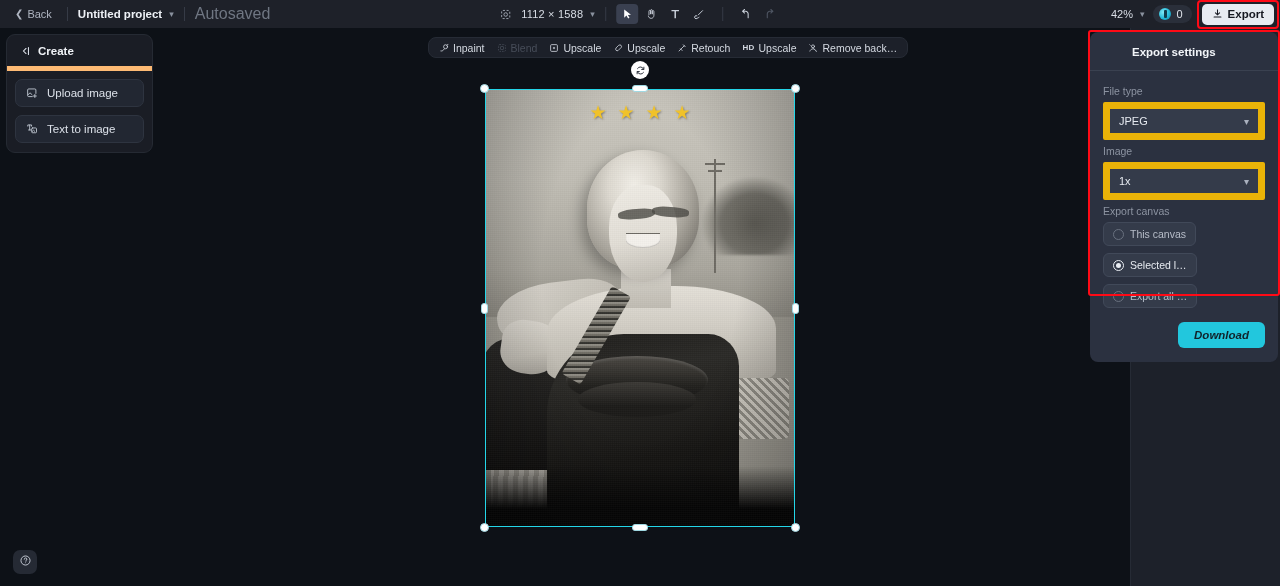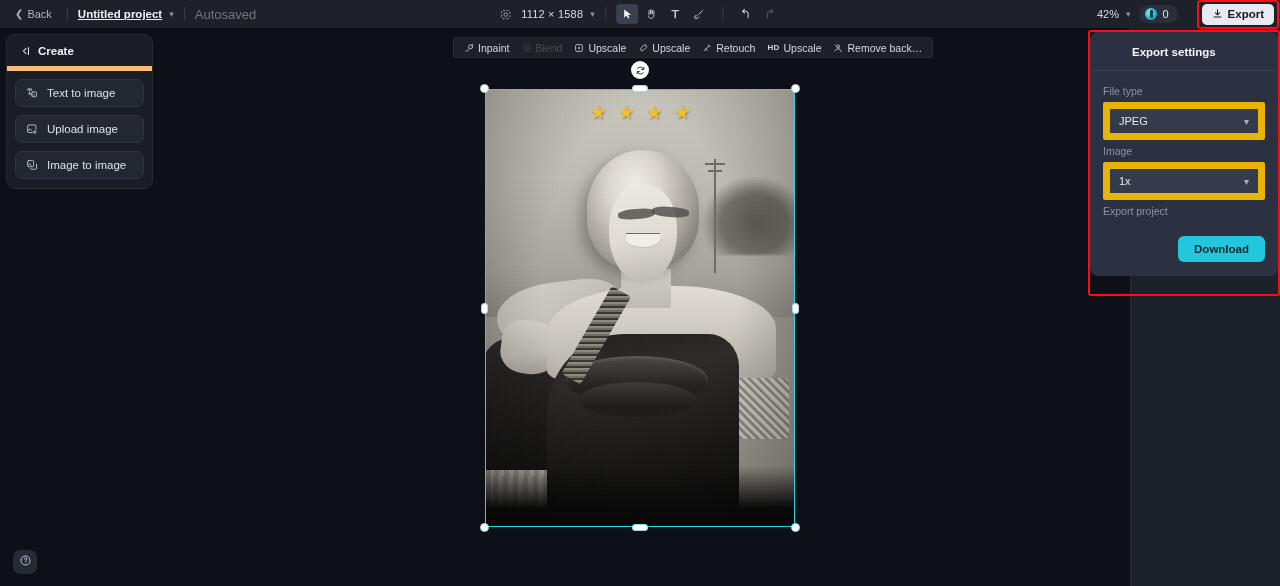--- a/index.html
+++ b/index.html
@@ -18,23 +18,23 @@
     display: flex; align-items: center;
     z-index: 40;
   }
   .tb-left { display: flex; align-items: center; height: 28px; padding-left: 10px; gap: 0; }
   .back-btn {
     display: flex; align-items: center; gap: 4px;
     color: #aeb4c0; font-size: 11px; padding: 3px 5px; border-radius: 4px; cursor: pointer;
   }
   .chev-left { font-size: 10px; line-height: 1; color: #aeb4c0; }
   .vsep { width: 1px; height: 14px; background: #363b46; margin: 0 10px; }
-  .proj-name { color: #eef1f6; font-size: 11.5px; font-weight: bold; text-decoration: underline; }
+  .proj-name { color: #eef1f6; font-size: 11.5px; font-weight: bold; }
   .caret { margin-left: 7px; color: #8a919e; font-size: 9px; display:inline-block; }
-  .autosaved { color: #6f7682; font-size: 13px; }
+  .autosaved { color: #6f7682; font-size: 16px; }
 
   .tb-center {
     position: absolute; left: 50%; top: 0; transform: translateX(-50%);
     height: 28px; display: flex; align-items: center; gap: 0;
   }
   .dim-icon { color: #9aa1ad; margin-right: 9px; display: flex; align-items:center; }
   .dims { color: #d8dde5; font-size: 11px; letter-spacing: .2px; }
   .tool-btns { display: flex; align-items: center; gap: 2px; }
   .tool-btn {
     width: 22px; height: 20px; border-radius: 4px;
@@ -57,21 +57,21 @@
     width: 12px; height: 12px; border-radius: 50%;
     background: radial-gradient(circle at 35% 35%, #7fe8f5 0%, #21b9d8 55%, #127e9c 100%);
     position: relative;
   }
   .credit-dot::after {
     content:""; position:absolute; left:5px; top:2px; width:3px; height:8px;
     background:#0f3c4d; border-radius:1px;
   }
   .credit-num { color: #dfe4eb; font-size: 11px; }
 
-  .export-wrap { position: relative; margin-left: 24px; }
+  .export-wrap { position: relative; margin-left: 10px; }
   .export-btn {
     display: flex; align-items: center; gap: 5px;
     background: #e7ebf1; color: #151821;
     font-size: 11.5px; font-weight: bold;
     padding: 4px 10px; border-radius: 5px; cursor: pointer;
   }
   .export-hl {
     position: absolute; left: -5px; top: -4px; right: -5px; bottom: -4px;
     border: 2px solid #ff0a16; border-radius: 4px; pointer-events: none;
   }
@@ -92,22 +92,22 @@
   .lp-item {
     display: flex; align-items: center; gap: 9px;
     background: #222732; border: 1px solid #2e3440; border-radius: 7px;
     padding: 7px 10px; color: #dbe0e8; font-size: 11.5px; cursor: pointer;
   }
   .lp-item .ic { color: #c2c9d4; display: flex; align-items: center; }
 
   
   .canvas-toolbar {
     position: absolute; left: 428px; top: 37px; height: 21px;
-    background: #1c2029; border: 1px solid #262b35; border-radius: 3px;
-    display: flex; align-items: center; padding: 0 4px; z-index: 25; margin-left: 25px;
+    background: #1c2029; border: 1px solid #262b35; border-radius: 8px;
+    display: flex; align-items: center; padding: 0 4px; z-index: 25;
   }
   .ct-btn {
     display: flex; align-items: center; gap: 4px;
     color: #d4d9e1; font-size: 10.5px; padding: 3px 6px; border-radius: 4px; cursor: pointer;
   }
   .ct-btn.disabled { color: #474d59; cursor: default; }
   .ct-btn .ic { display: flex; align-items: center; }
   .hd-badge { font-size: 8px; font-weight: bold; letter-spacing: .3px; }
 
   
@@ -292,21 +292,21 @@
   .ep-radio.sel .rb::after {
     content: ""; position: absolute; left: 2px; top: 2px;
     width: 5px; height: 5px; border-radius: 50%; background: #e9edf3;
   }
   .ep-radio .rl { color: #b7bdc9; font-size: 10.5px; white-space: nowrap; }
   .ep-radio.sel .rl { color: #e6eaf0; }
   .ep-footer { display: flex; justify-content: flex-end; padding: 14px 13px 0 13px; }
   .dl-btn {
     background: #22c7dd; color: #10232a;
     font-size: 11.5px; font-weight: bold;
-    padding: 7px 16px; border-radius: 6px; cursor: pointer;
+    padding: 7px 16px; border-radius: 6px; cursor: pointer; font-style: italic;
   }
 
   
   .help-btn {
     position: absolute; left: 13px; bottom: 12px;
     width: 24px; height: 24px; border-radius: 7px;
     background: #252a34; display: flex; align-items: center; justify-content: center;
     color: #c3c9d3; cursor: pointer; z-index: 30;
   }
 </style>
@@ -515,47 +515,37 @@
         <svg width="12" height="12" viewBox="0 0 16 16" fill="none" stroke="currentColor" stroke-width="1.4" stroke-linecap="round">
           <path d="M9.4 4.6 6 8l3.4 3.4M12.6 3.4v9.2"></path>
         </svg>
       </span>
       <span class="lp-title">Create</span>
     </div>
     <div class="lp-items">
       <div class="lp-item">
         <span class="ic">
           <svg width="12" height="12" viewBox="0 0 16 16" fill="none" stroke="currentColor" stroke-width="1.2" stroke-linecap="round">
+            <path d="M13.2 8.6V4a1.4 1.4 0 0 0-1.4-1.4H3.6A1.4 1.4 0 0 0 2.2 4v7.4a1.4 1.4 0 0 0 1.4 1.4h4.8"></path>
+            <path d="M2.6 10.4 5.4 7.8l2.6 2.4"></path>
+              <path d="M11.8 10v4M9.8 12h4"></path>
+          </svg>
+        </span>
+        <span>Upload image</span>
+      </div>
+      <div class="lp-item">
+        <span class="ic">
+          <svg width="12" height="12" viewBox="0 0 16 16" fill="none" stroke="currentColor" stroke-width="1.2" stroke-linecap="round">
             <path d="M2.4 4.2V2.6h5v1.6M4.9 2.8v6.4M3.4 9.3h3"></path>
             <rect x="7.6" y="6.6" width="6.4" height="6.4" rx="1.2"></rect>
             <path d="M8.2 11.4 10 9.6l1.6 1.5"></path>
           </svg>
         </span>
         <span>Text to image</span>
       </div>
-      <div class="lp-item">
-        <span class="ic">
-          <svg width="12" height="12" viewBox="0 0 16 16" fill="none" stroke="currentColor" stroke-width="1.2" stroke-linecap="round">
-            <path d="M13.2 8.6V4a1.4 1.4 0 0 0-1.4-1.4H3.6A1.4 1.4 0 0 0 2.2 4v7.4a1.4 1.4 0 0 0 1.4 1.4h4.8"></path>
-            <path d="M2.6 10.4 5.4 7.8l2.6 2.4"></path>
-              <path d="M11.8 10v4M9.8 12h4"></path>
-          </svg>
-        </span>
-        <span>Upload image</span>
-      </div>
-      <div class="lp-item">
-        <span class="ic">
-          <svg width="12" height="12" viewBox="0 0 16 16" fill="none" stroke="currentColor" stroke-width="1.2" stroke-linecap="round">
-            <rect x="2.2" y="2.2" width="8" height="8" rx="1.2"></rect>
-            <path d="M2.8 8.6 5 6.4l2 1.9"></path>
-            <path d="M6 12.2a1.4 1.4 0 0 0 1.4 1.4h5.2a1.4 1.4 0 0 0 1.4-1.4V7"></path>
-          </svg>
-        </span>
-        <span>Image to image</span>
-      </div>
     </div>
   </div>
 
   <div class="right-sidebar"></div>
 
   <div class="export-panel">
     <div class="ep-head">
       <span class="ep-title">Export settings</span>
     </div>
     <div class="ep-body">
@@ -564,21 +554,35 @@
         <span>JPEG</span>
         <span class="caret2">▾</span>
       </div>
 
       <div class="ep-label">Image</div>
       <div class="ep-select">
         <span>1x</span>
         <span class="caret2">▾</span>
       </div>
 
-      <div class="ep-label">Export project</div>
+      <div class="ep-label">Export canvas</div>
+      <div class="ep-opts">
+        <div class="ep-radio">
+          <span class="rb"></span>
+          <span class="rl">This canvas</span>
+        </div>
+        <div class="ep-radio sel">
+          <span class="rb"></span>
+          <span class="rl">Selected l…</span>
+        </div>
+        <div class="ep-radio">
+          <span class="rb"></span>
+          <span class="rl">Export all …</span>
+        </div>
+      </div>
     </div>
     <div class="ep-footer">
       <div class="dl-btn">Download</div>
     </div>
   </div>
   <div class="ep-hl"></div>
 
   <div class="help-btn">
     <span>
       <svg width="13" height="13" viewBox="0 0 16 16" fill="none" stroke="currentColor" stroke-width="1.2">

